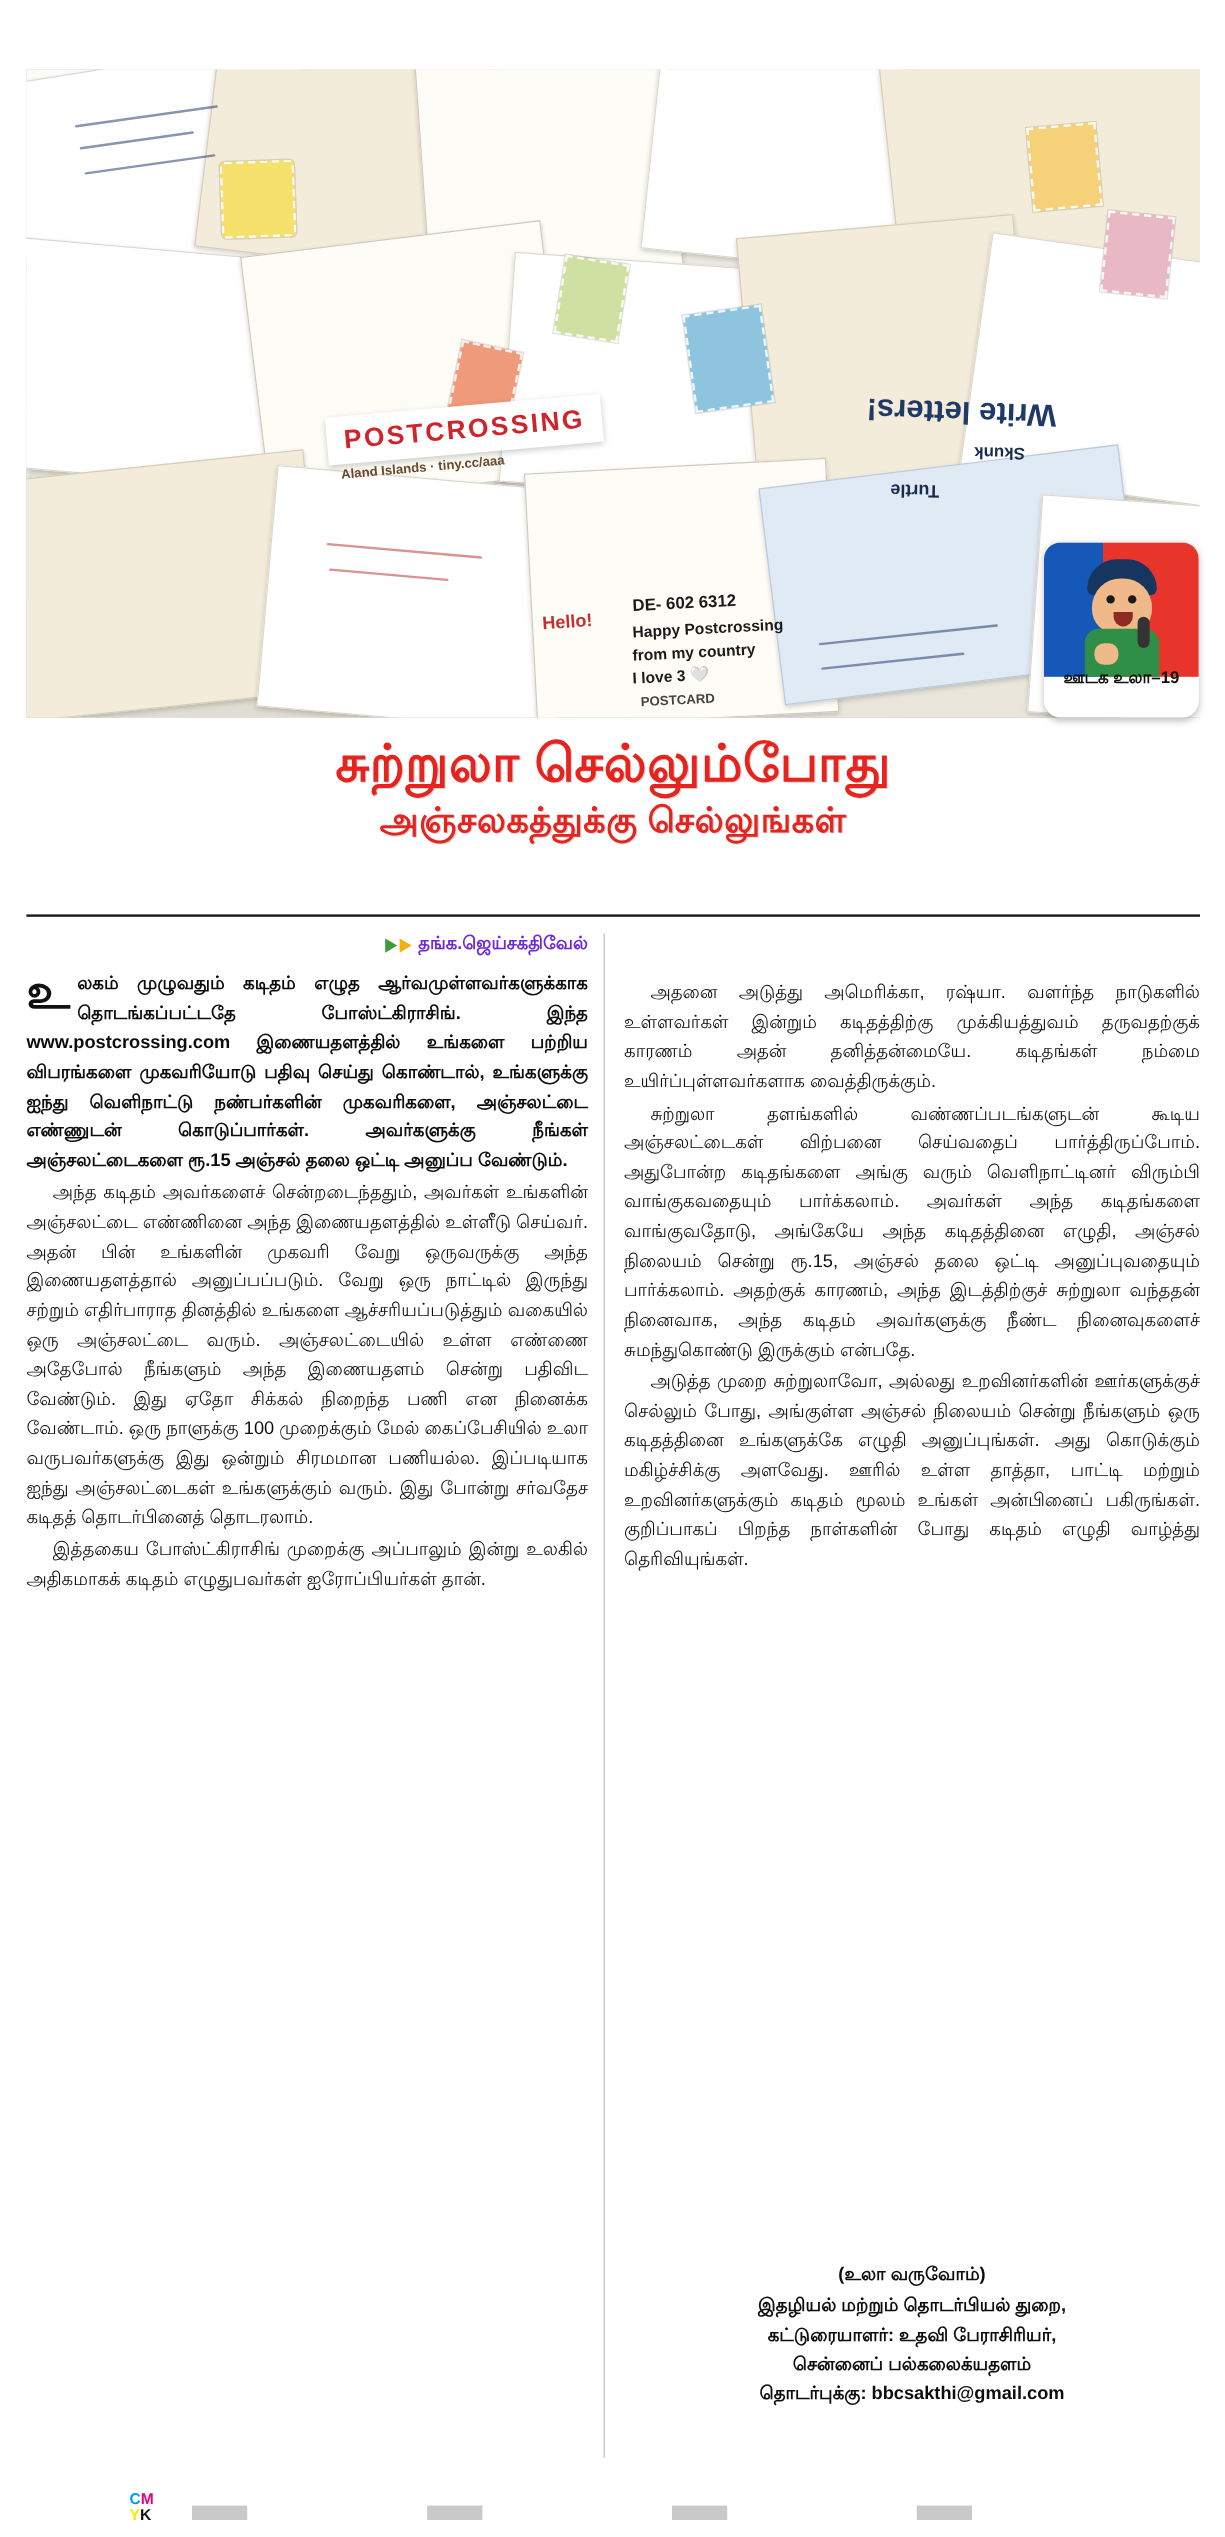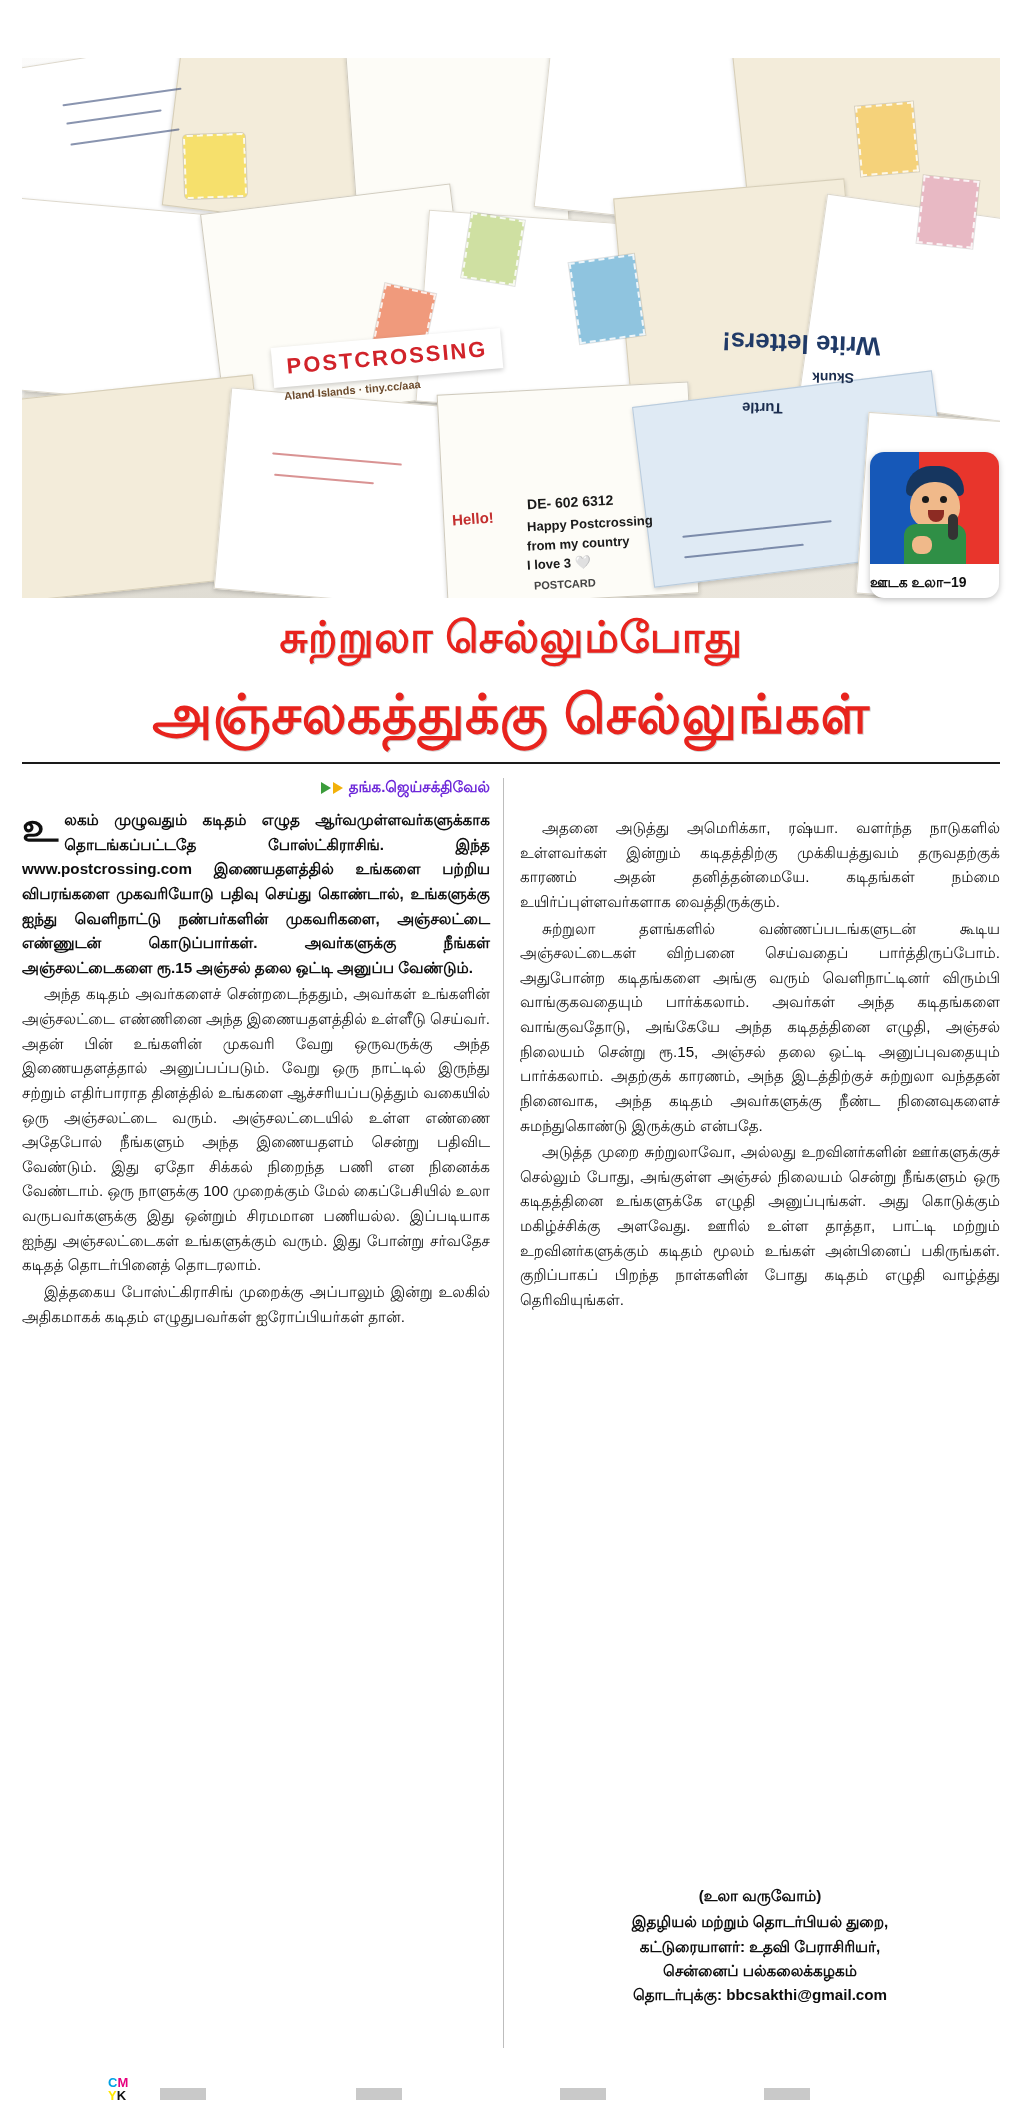--- a/index.html
+++ b/index.html
@@ -134,41 +134,42 @@
   .bf-mic {
     position: absolute; left: 50px; top: 48px; width: 10px; height: 26px;
     background: #333; border-radius: 5px;
   }
   .bf-hand {
     position: absolute; left: 14px; top: 70px; width: 20px; height: 18px;
     background: #f0b98a; border-radius: 8px;
   }
   .badge-text {
     position: absolute;
-    left: 0; right: 0; bottom: 6px;
+    left: 0; right: 0; bottom: 24px;
+    text-align: center;
     font-size: 14px;
     font-weight: bold;
     color: #111;
   }
 
   
   .headline {
     position: absolute;
     left: 22px;
     top: 612px;
     width: 978px;
     text-align: center;
     color: #e8231d;
     font-weight: bold;
     line-height: 1.18;
     letter-spacing: 0.5px;
     text-shadow: 1px 1px 0 rgba(0,0,0,.18);
   }
   .headline .l1 { font-size: 43px; display:block; }
-  .headline .l2 { font-size: 54px; display:block; margin-top: 20px; }
+  .headline .l2 { font-size: 29px; display:block; margin-top: 4px; }
 
   
   .rule {
     position: absolute;
     left: 22px;
     top: 762px;
     width: 978px;
     height: 2px;
     background: #1a1a1a;
   }
@@ -371,21 +372,21 @@
   <div class="col col-right">
     <p>அதனை அடுத்து அமெரிக்கா, ரஷ்யா. வளர்ந்த நாடுகளில் உள்ளவர்கள் இன்றும் கடிதத்திற்கு முக்கியத்துவம் தருவதற்குக் காரணம் அதன் தனித்தன்மையே. கடிதங்கள் நம்மை உயிர்ப்புள்ளவர்களாக வைத்திருக்கும்.</p>
     <p>சுற்றுலா தளங்களில் வண்ணப்படங்களுடன் கூடிய அஞ்சலட்டைகள் விற்பனை செய்வதைப் பார்த்திருப்போம். அதுபோன்ற கடிதங்களை அங்கு வரும் வெளிநாட்டினர் விரும்பி வாங்குகவதையும் பார்க்கலாம். அவர்கள் அந்த கடிதங்களை வாங்குவதோடு, அங்கேயே அந்த கடிதத்தினை எழுதி, அஞ்சல் நிலையம் சென்று ரூ.15, அஞ்சல் தலை ஒட்டி அனுப்புவதையும் பார்க்கலாம். அதற்குக் காரணம், அந்த இடத்திற்குச் சுற்றுலா வந்ததன் நினைவாக, அந்த கடிதம் அவர்களுக்கு நீண்ட நினைவுகளைச் சுமந்துகொண்டு இருக்கும் என்பதே.</p>
     <p>அடுத்த முறை சுற்றுலாவோ, அல்லது உறவினர்களின் ஊர்களுக்குச் செல்லும் போது, அங்குள்ள அஞ்சல் நிலையம் சென்று நீங்களும் ஒரு கடிதத்தினை உங்களுக்கே எழுதி அனுப்புங்கள். அது கொடுக்கும் மகிழ்ச்சிக்கு அளவேது. ஊரில் உள்ள தாத்தா, பாட்டி மற்றும் உறவினர்களுக்கும் கடிதம் மூலம் உங்கள் அன்பினைப் பகிருங்கள். குறிப்பாகப் பிறந்த நாள்களின் போது கடிதம் எழுதி வாழ்த்து தெரிவியுங்கள்.</p>
   </div>
 
   <div class="footer-block">
     <div class="tag">(உலா வருவோம்)</div>
     <div>இதழியல் மற்றும் தொடர்பியல் துறை,</div>
     <div>கட்டுரையாளர்: உதவி பேராசிரியர்,</div>
-    <div>சென்னைப் பல்கலைக்கழகம்</div>
+    <div>சென்னைப் பல்கலைக்யதளம்</div>
     <div>தொடர்புக்கு: bbcsakthi@gmail.com</div>
   </div>
 
   <div class="cmyk">
     <div>
       <span class="c">C</span><span class="m">M</span>
     </div>
     <div>
       <span class="y">Y</span><span class="k">K</span>
     </div>

